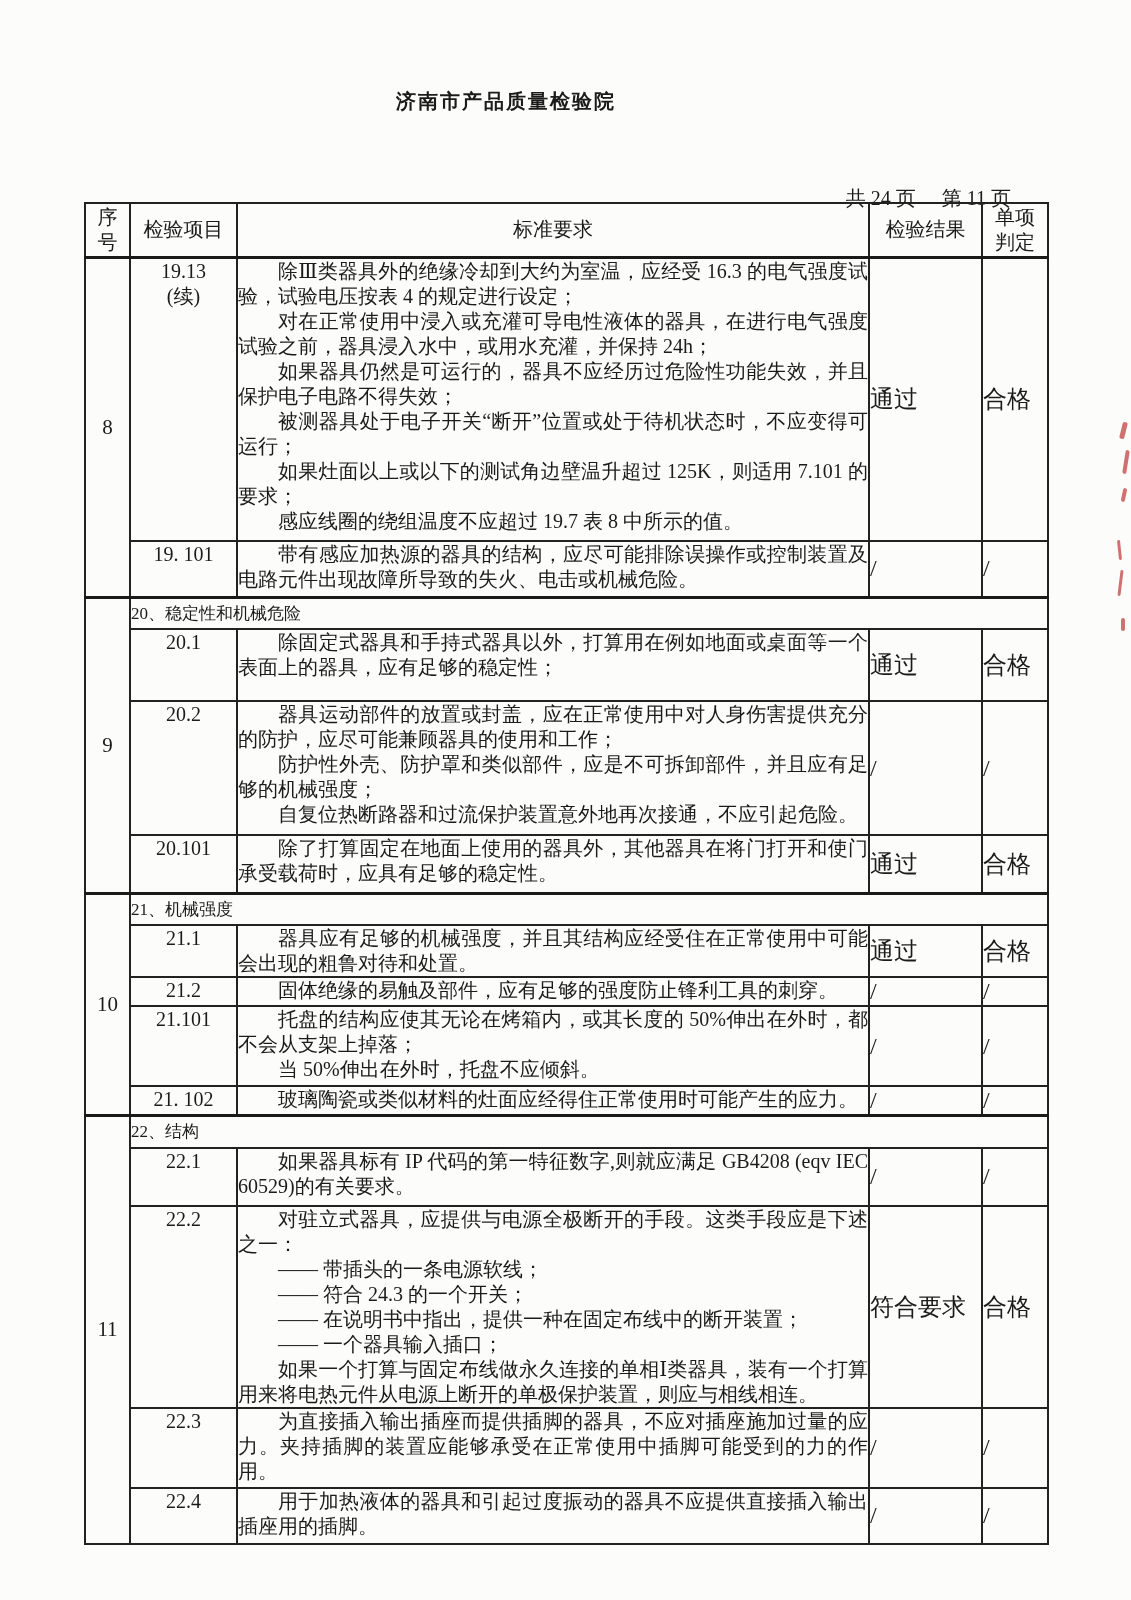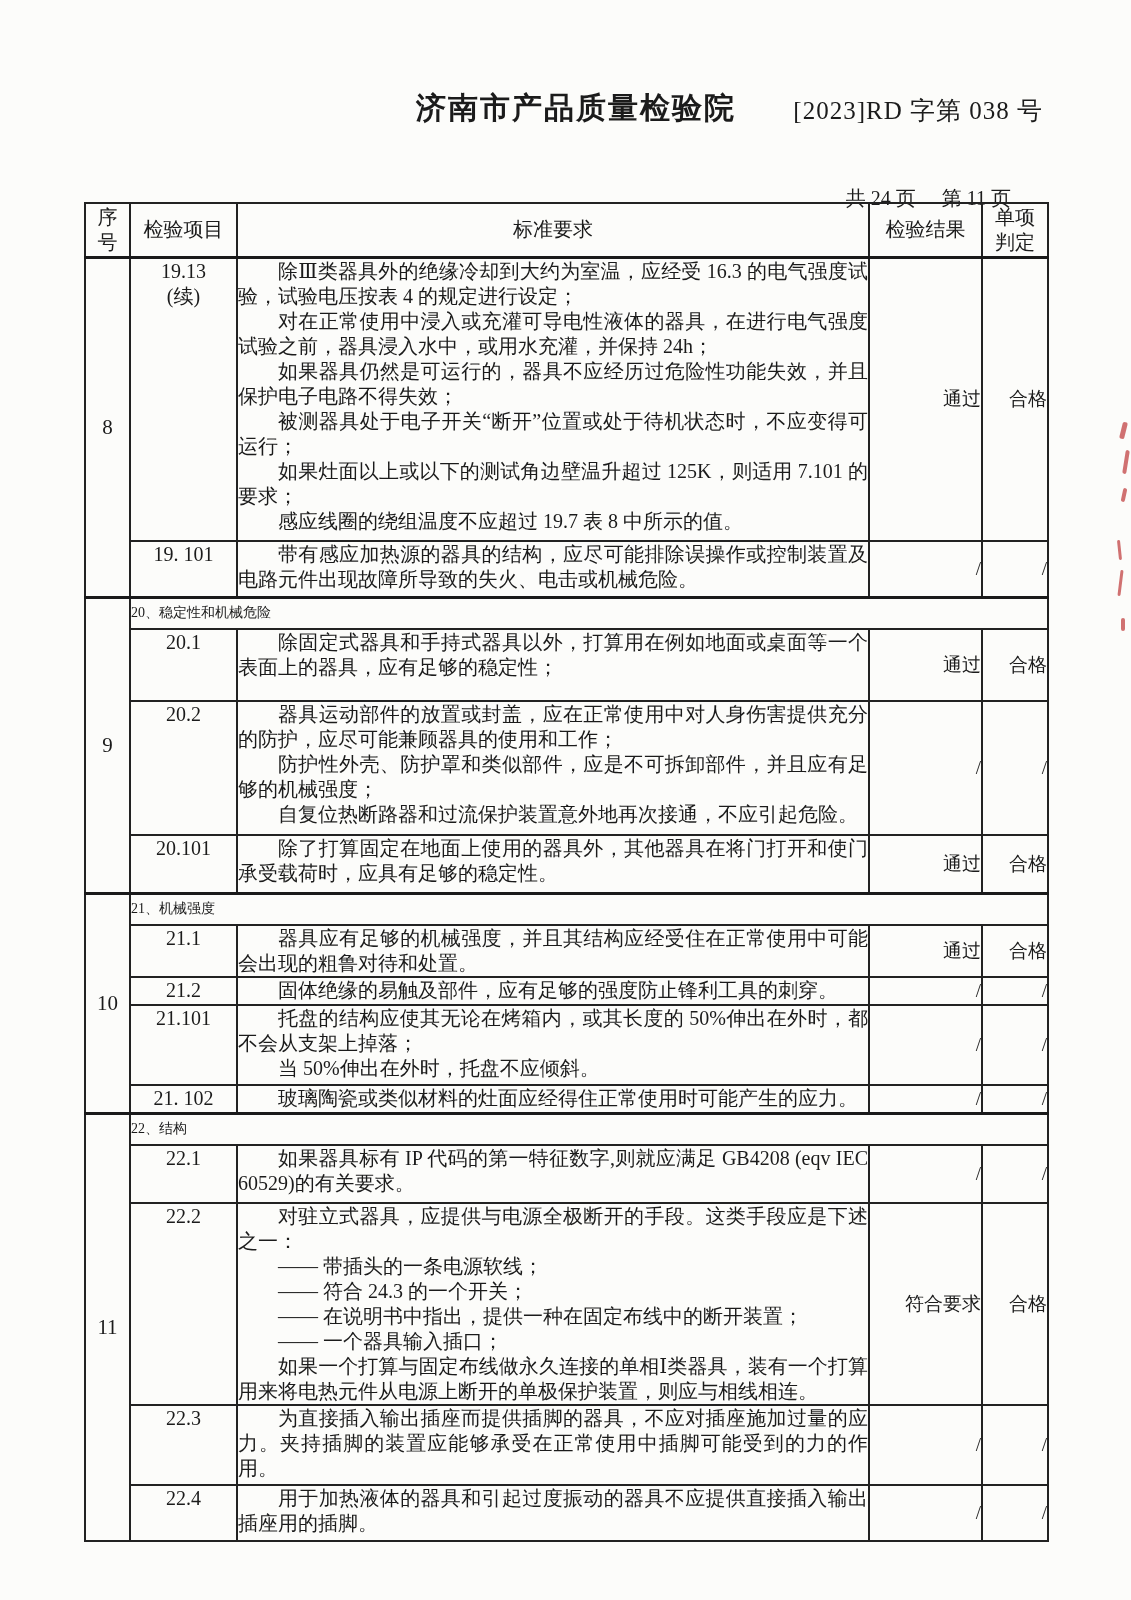--- a/index.html
+++ b/index.html
@@ -10,22 +10,22 @@
     color:#1b1b1b;
   }
   .page{
     position:relative;
     width:1131px;height:1600px;
     background:#fcfcfa;
     overflow:hidden;
   }
   
   .institute{
-    position:absolute;left:416px;top:88px;
-    font-size:30px;font-weight:bold;letter-spacing:2px;white-space:nowrap;
+    position:absolute;left:396px;top:88px;
+    font-size:20px;font-weight:bold;letter-spacing:2px;white-space:nowrap;
   }
   .doc-number{
     position:absolute;right:88px;top:94px;
     font-size:25px;letter-spacing:1px;white-space:nowrap;
   }
   .report-title{
     position:absolute;left:428px;top:136px;
     font-size:30px;font-weight:bold;letter-spacing:5px;word-spacing:7px;white-space:nowrap;
   }
   .page-info{
@@ -58,45 +58,44 @@
   }
   .item-cell p{text-align:center;}
   .req-cell{
     vertical-align:top;padding:4px 7px 3px 7px;margin-top:30px;
   }
   .req-cell p{
     font-size:20px;line-height:25px;text-indent:2em;
     text-align:justify;
   }
   .res-cell,.ver-cell{
-    text-align:right;vertical-align:middle;font-size:19px;
+    text-align:left;vertical-align:middle;font-size:24px;
   }
   .section-cell{
-    font-weight:bold;font-size:14px;
+    font-weight:bold;font-size:17px;
     vertical-align:middle;padding-left:13px;
   }
   tr.group-start td{border-top:3px solid #1a1a1a;}
   
   .stamp-frag{
     position:absolute;border-radius:2px;opacity:.75;
   }
   .f1{left:1121px;top:422px;width:5px;height:17px;transform:rotate(14deg);}
   .f2{left:1124px;top:450px;width:4px;height:24px;transform:rotate(9deg);}
   .f3{left:1122px;top:488px;width:4px;height:14px;transform:rotate(12deg);}
   .f4{left:1118px;top:540px;width:3px;height:20px;transform:rotate(-6deg);}
   .f5{left:1119px;top:570px;width:3px;height:26px;transform:rotate(7deg);}
   .f6{left:1121px;top:618px;width:4px;height:13px;}
 </style>
 </head>
 <body>
 
 <div class="page">
 
   <div class="institute">济南市产品质量检验院</div>
-  <div class="doc-number">[2023]RD 字第 038 号</div>
   <div class="page-info">
     <span>共 24 页</span><span class="gap"></span><span>第 11 页</span>
   </div>
 
   <table class="report">
     <colgroup>
       <col style="width:45px">
         <col style="width:107px">
         <col style="width:632px">
         <col style="width:113px">

